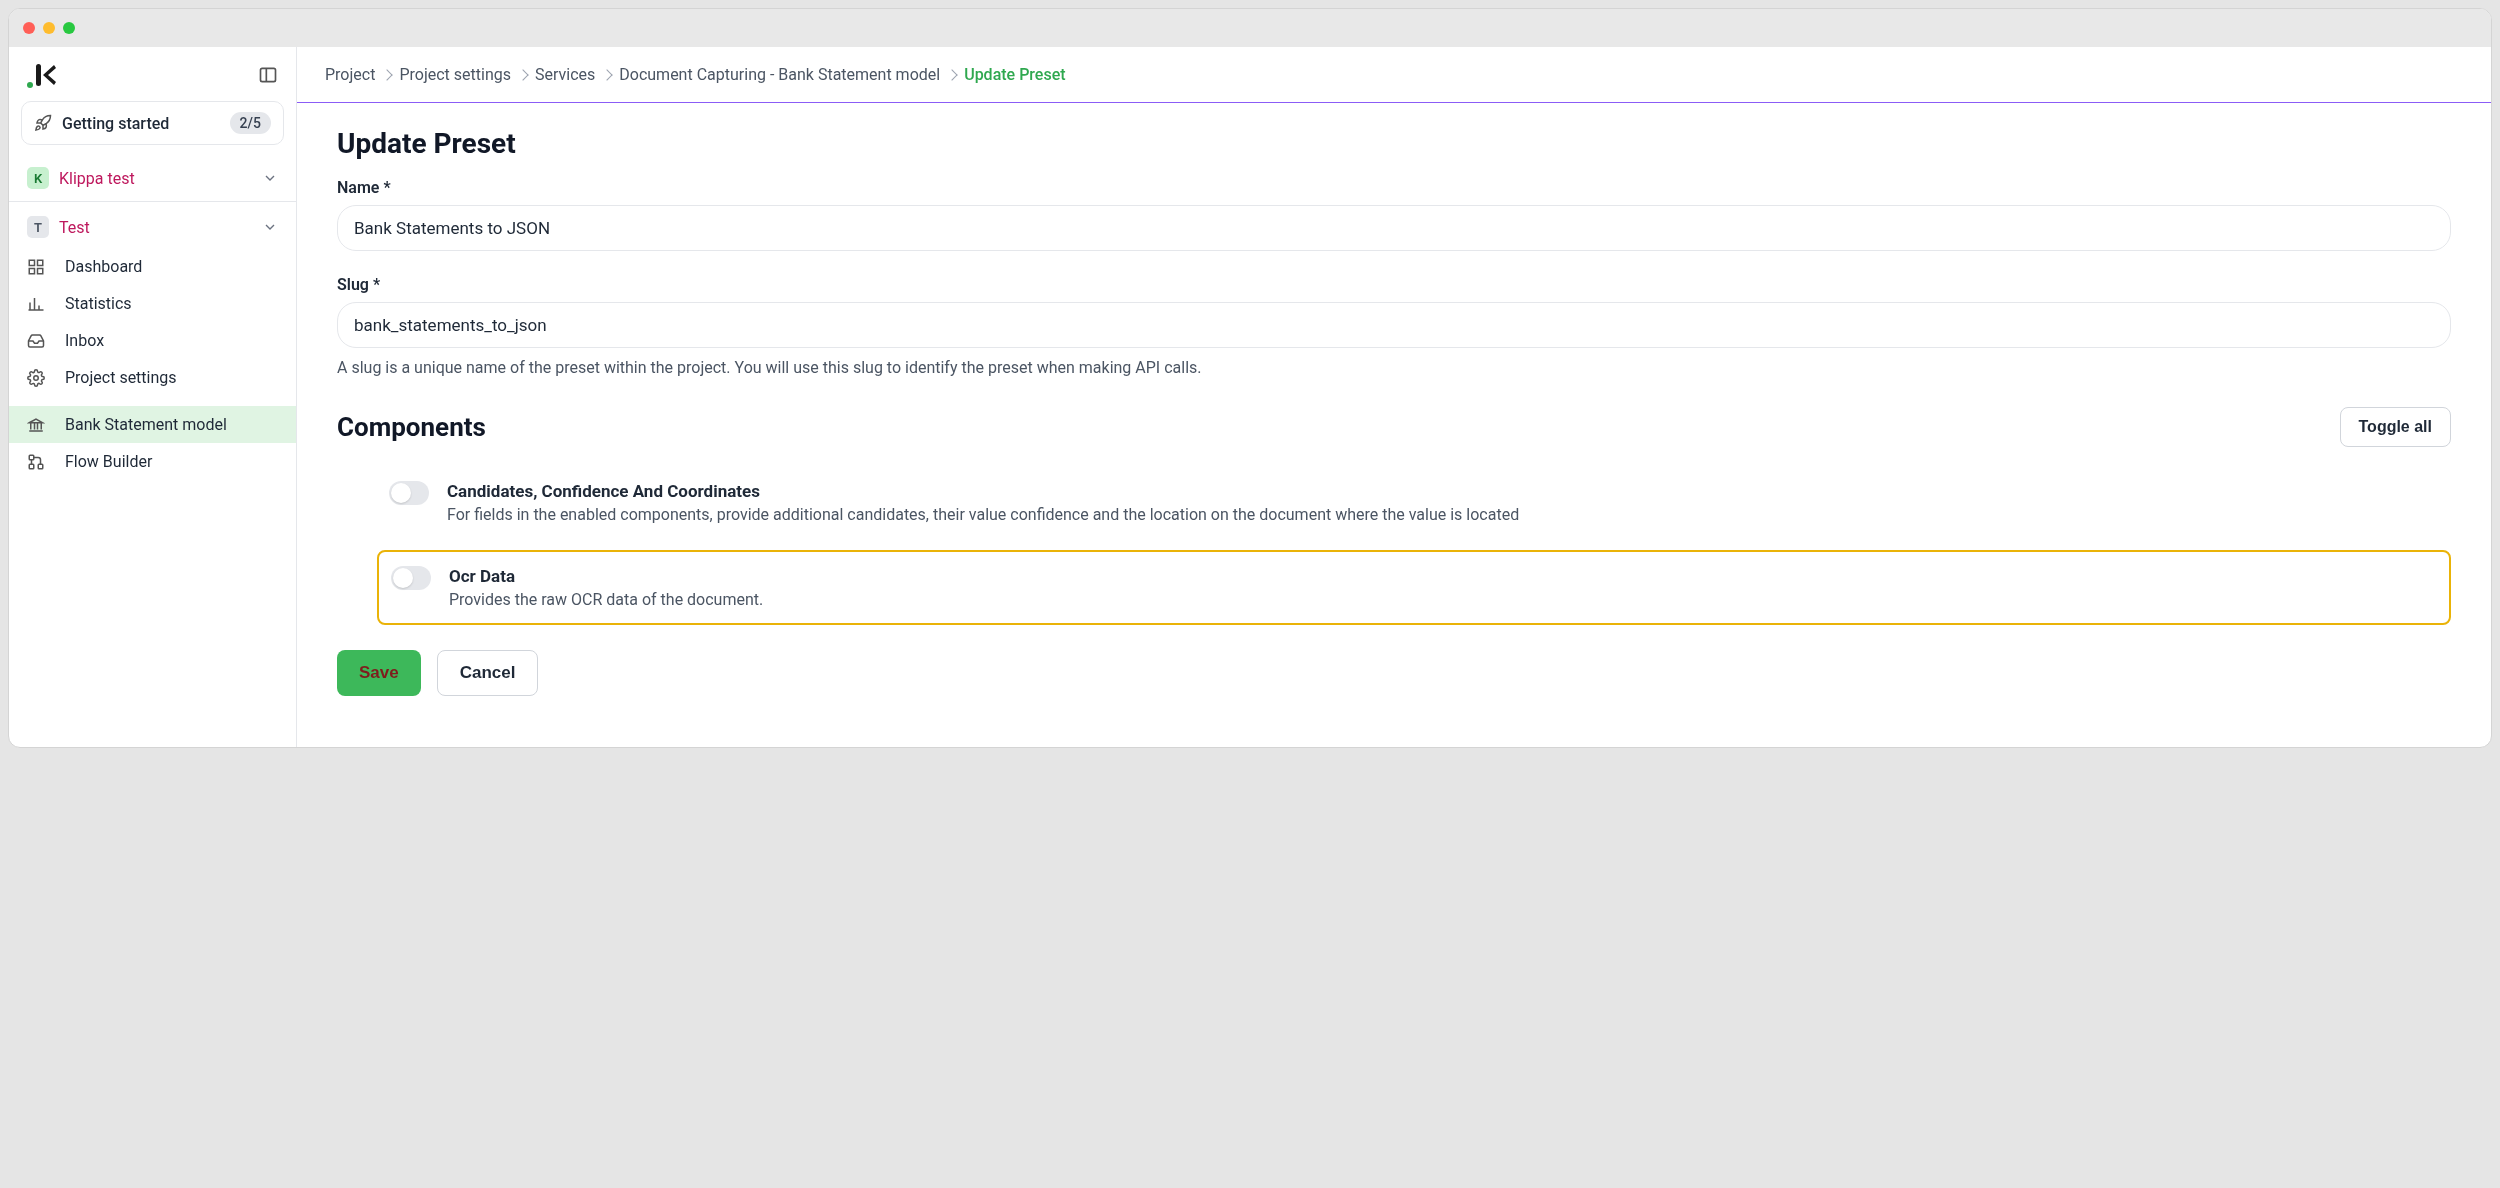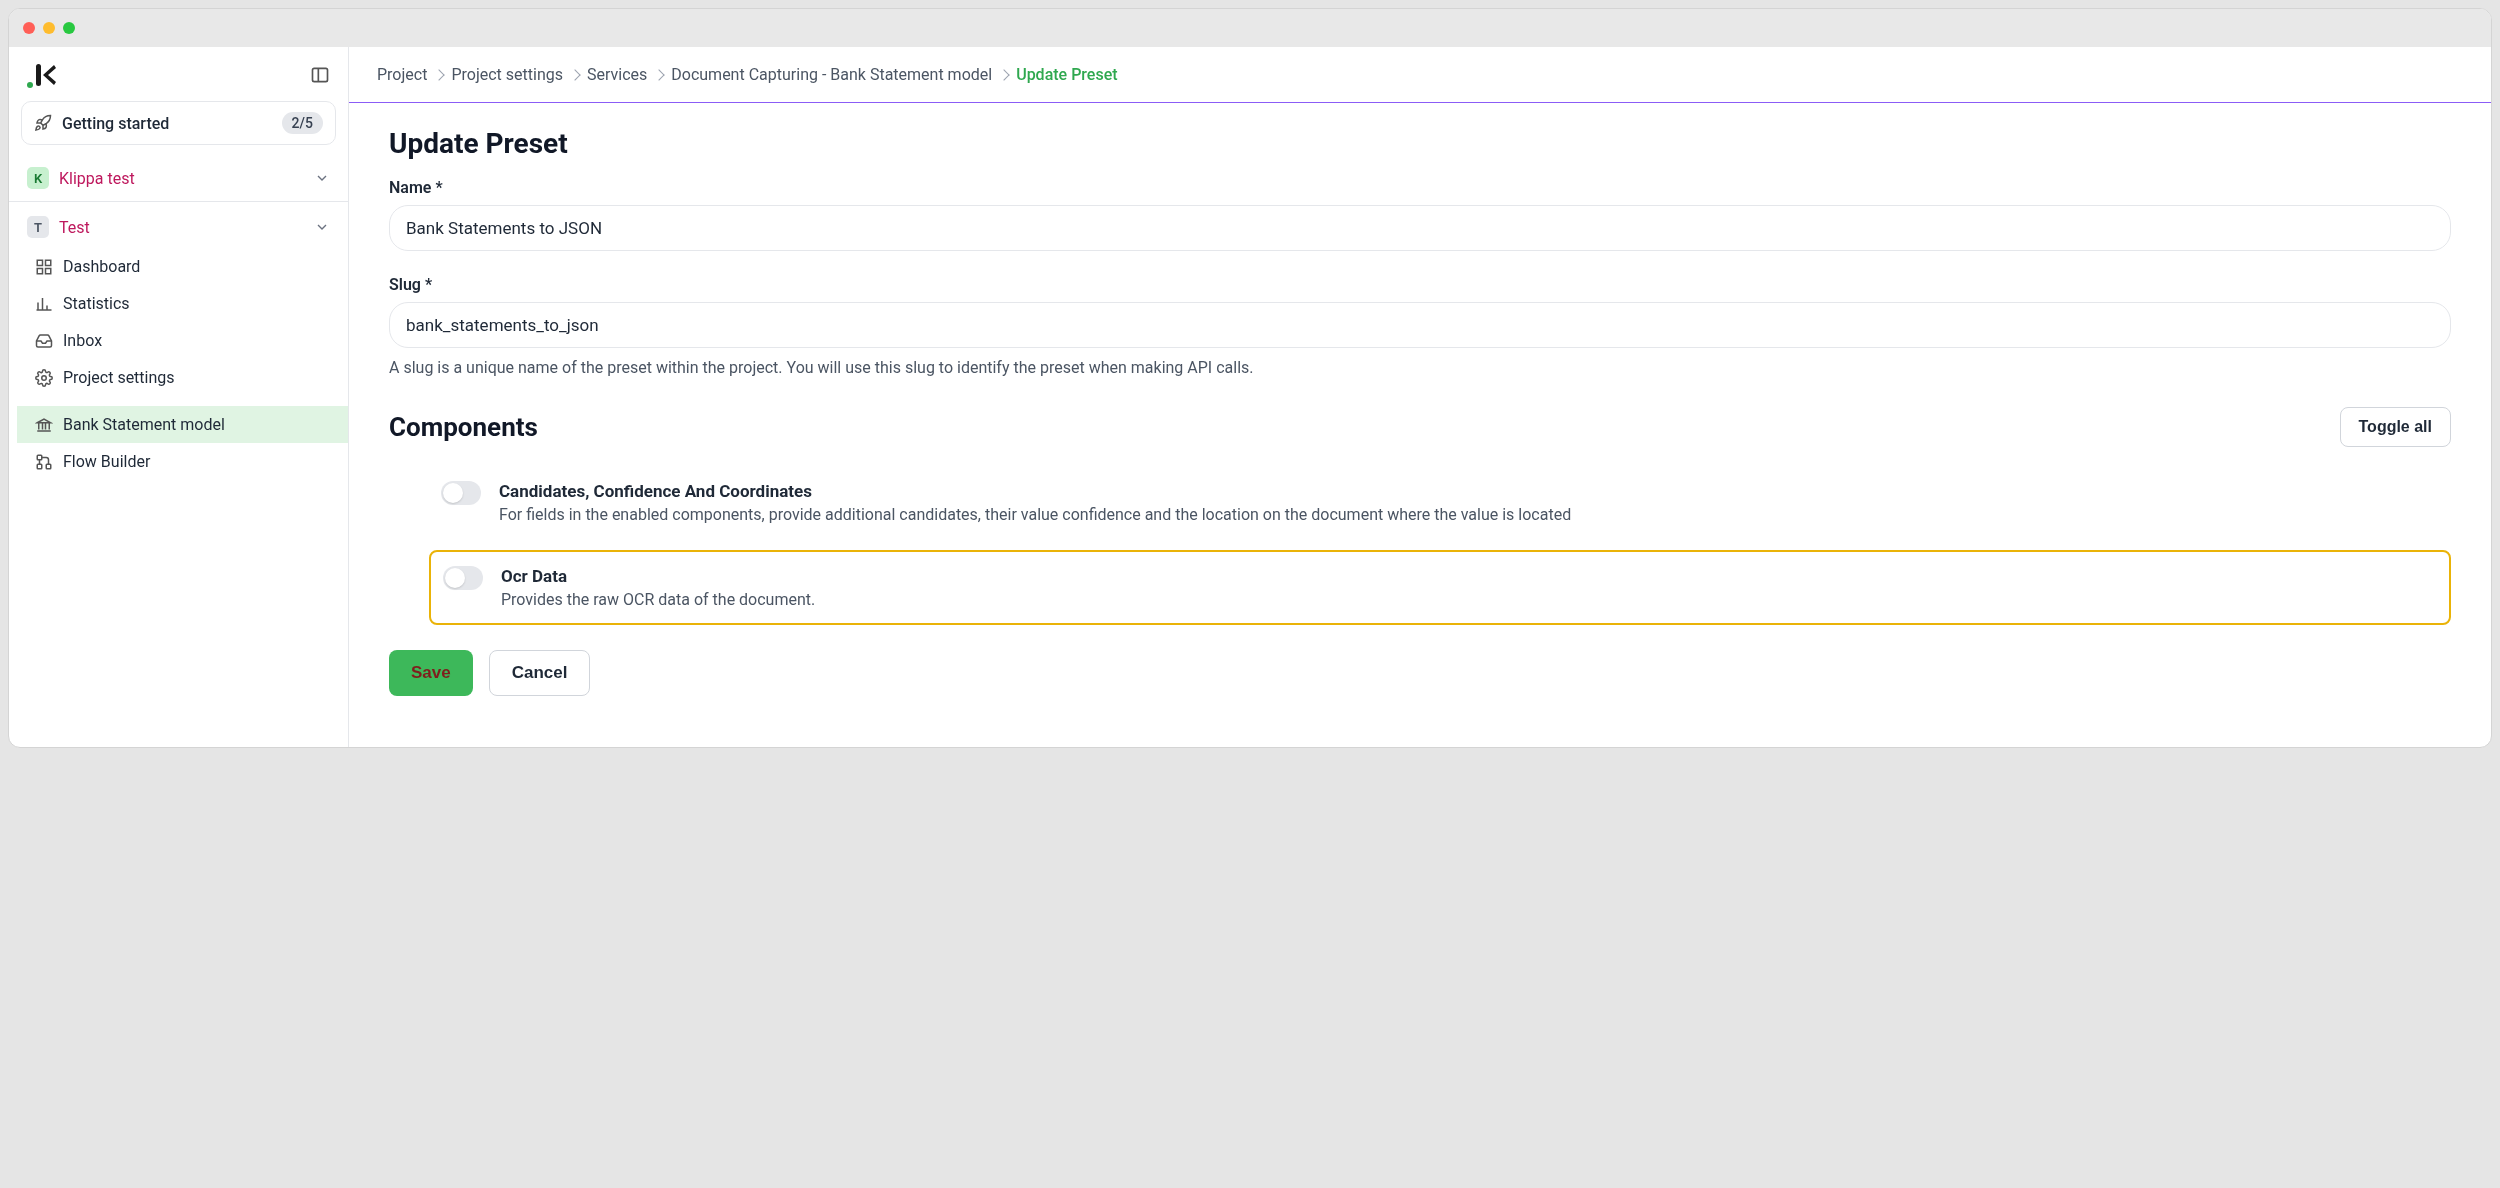--- a/index.html
+++ b/index.html
@@ -26,21 +26,21 @@
   gap: 8px;
 }
 .traffic-light {
   width: 12px; height: 12px; border-radius: 50%;
 }
 .tl-red { background: #ff5f57; }
 .tl-yellow { background: #febc2e; }
 .tl-green { background: #28c840; }
 .app-body { display: flex; min-height: 700px; }
 .sidebar {
-  width: 340px;
+  width: 288px;
   border-right: 1px solid #e5e7eb;
   padding: 10px 0 0 0;
   display: flex;
   flex-direction: column;
 }
 .sidebar-top {
   display: flex;
   align-items: center;
   justify-content: space-between;
   padding: 4px 14px 12px 18px;
@@ -93,26 +93,25 @@
   display: flex; align-items: center; justify-content: center;
   font-size: 13px; font-weight: 600;
 }
 .badge-green { background: #c7f0cf; color: #1a7a33; }
 .badge-gray { background: #e5e7eb; color: #4b5563; }
 .org-name { flex: 1; font-size: 16px; color: #be185d; font-weight: 400; }
 .chevron { width: 16px; height: 16px; color: #6b7280; }
 .divider { height: 1px; background: #e5e7eb; margin: 2px 0 4px 0; }
 .nav-list { padding-top: 0; }
 .nav-item {
-  display: flex; align-items: center; gap: 10px;
+  display: flex; align-items: center; gap: 20px;
   padding: 9px 18px;
   cursor: pointer;
   font-size: 16px;
   color: #1f2937;
-  margin-left: 8px;
 }
 .nav-item.active { background: #e0f4e3; }
 .nav-icon { width: 18px; height: 18px; color: #555; flex-shrink: 0; }
 .nav-section-gap { height: 10px; }
 .main {
   flex: 1;
   padding: 0;
 }
 .breadcrumb {
   display: flex; align-items: center; gap: 8px;

